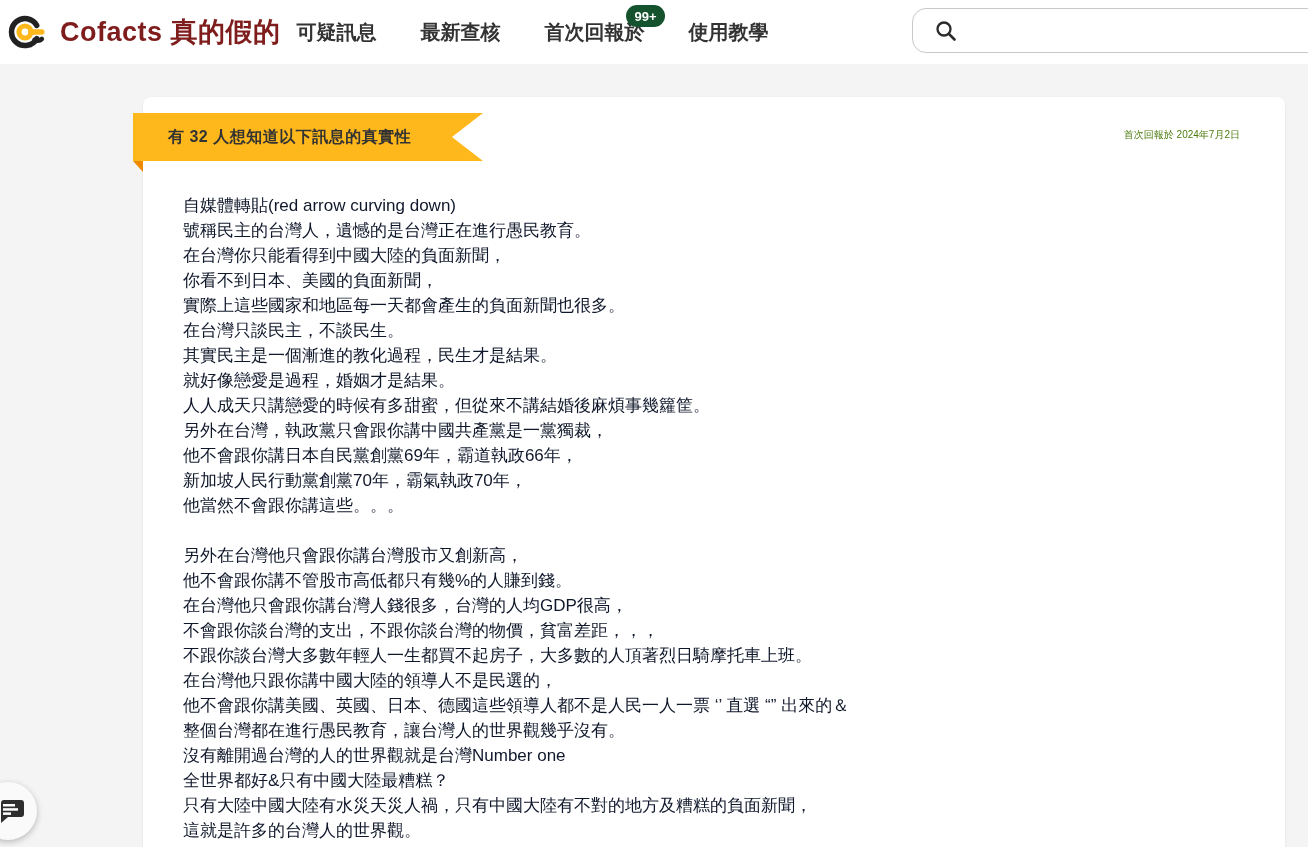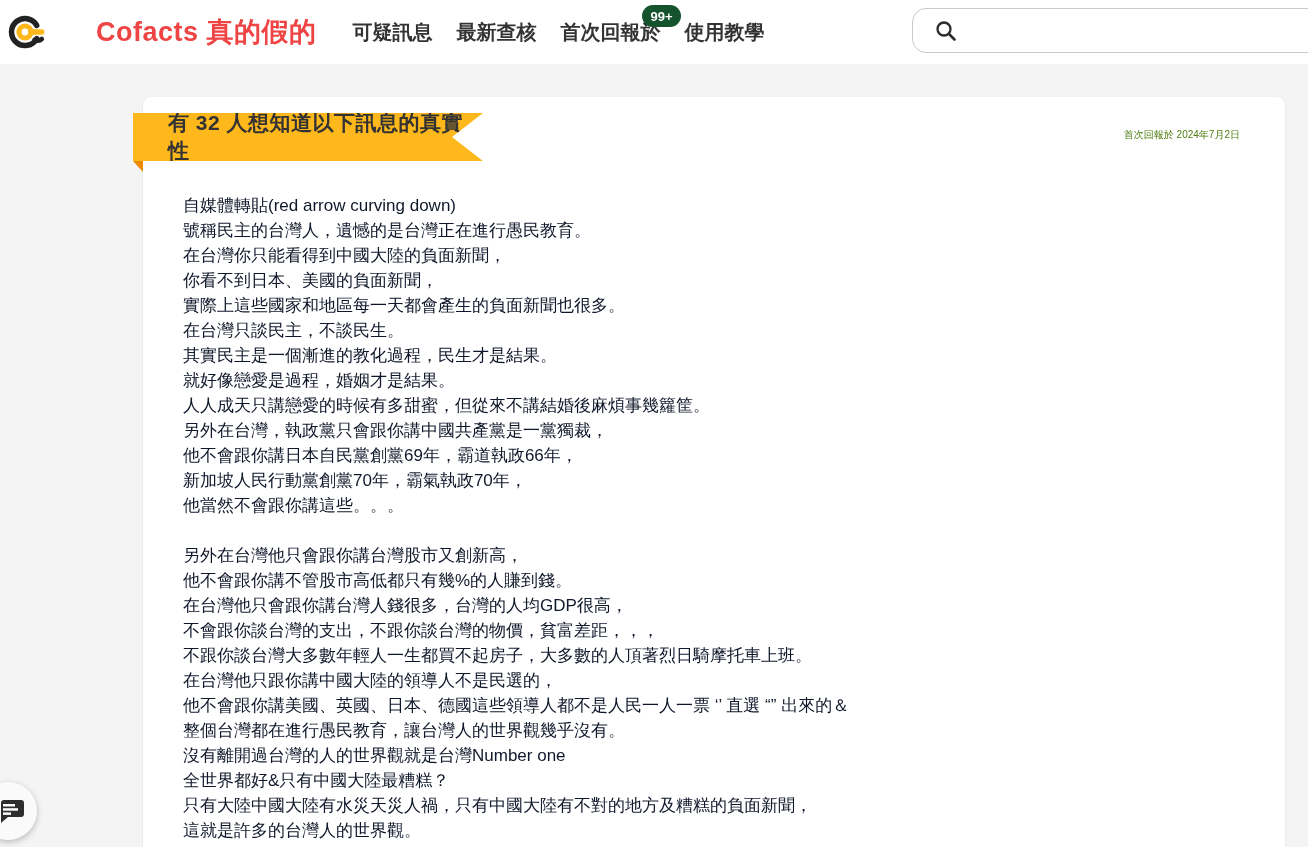--- a/index.html
+++ b/index.html
@@ -3,42 +3,42 @@
 <meta charset="utf-8">
 <style>
   * { margin:0; padding:0; box-sizing:border-box; }
   html,body { width:1308px; height:847px; overflow:hidden;
     font-family:"Liberation Sans","DejaVu Sans",sans-serif; background:#f4f4f4; }
 
   
   .navbar { position:relative; height:64px; background:#ffffff; display:flex;
     align-items:center; padding-left:6px; overflow:visible; z-index:10; }
   .brand { display:flex; align-items:center; gap:10px; cursor:pointer; }
-  .brand-title { font-size:27px; font-weight:800; color:#ef4444; letter-spacing:.5px; white-space:nowrap;margin-left:36px; }
-  .nav-links { display:flex; align-items:center; margin-left:36px; column-gap:24px; }
+  .brand-title { font-size:27px; font-weight:800; color:#7f1d1d; letter-spacing:.5px; white-space:nowrap; }
+  .nav-links { display:flex; align-items:center; margin-left:16px; column-gap:44px; }
   .nav-link { position:relative; font-size:20px; font-weight:700; color:#333;
     cursor:pointer; white-space:nowrap; text-decoration:none; }
   .nav-badge { position:absolute; top:-14px; right:-20px; background:#14532d; color:#fff;
     font-size:13px; font-weight:700; line-height:1; padding:5px 8px 4px; border-radius:12px; }
   .search-box { position:absolute; left:912px; top:8px; width:430px; height:45px;
     border:1px solid #c9c9c9; border-radius:14px; background:#fff; display:flex; align-items:center; }
   .search-box svg { margin-left:21px; flex:none; }
   .search-input { border:none; outline:none; flex:1; height:100%; font-size:17px;
     background:transparent; padding:0 12px; color:#333; }
 
   
   .page { position:relative; height:783px; }
   .card { position:absolute; left:143px; top:33px; width:1142px; height:790px;
     background:#fff; border-radius:8px; box-shadow:0 1px 3px rgba(0,0,0,.08); }
 
   
   .ribbon { position:absolute; left:-10px; top:16px; height:48px; width:350px;
     background:#ffb81c; display:flex; align-items:center; padding-left:35px;
     clip-path:polygon(0 0, 100% 0, calc(100% - 31px) 50%, 100% 100%, 0 100%); }
-  .ribbon-label { font-size:21px; font-weight:700; color:#333; letter-spacing:.5px; }
+  .ribbon-label { font-size:16px; font-weight:700; color:#333; letter-spacing:.5px; }
   .ribbon-fold { position:absolute; left:-10px; top:64px; width:10px; height:11px;
     background:#ef8a00; clip-path:polygon(0 0, 100% 0, 100% 100%); }
 
   .report-date { position:absolute; top:31px; right:45px; font-size:10px; color:#4d7c0f; }
 
   .message { position:absolute; left:40px; top:96px; right:40px;
     font-size:17px; line-height:25px; color:#0f172a; white-space:pre-line; }
 
   
   .fab { position:fixed; left:-21px; top:782px; width:58px; height:58px; border-radius:50%;

